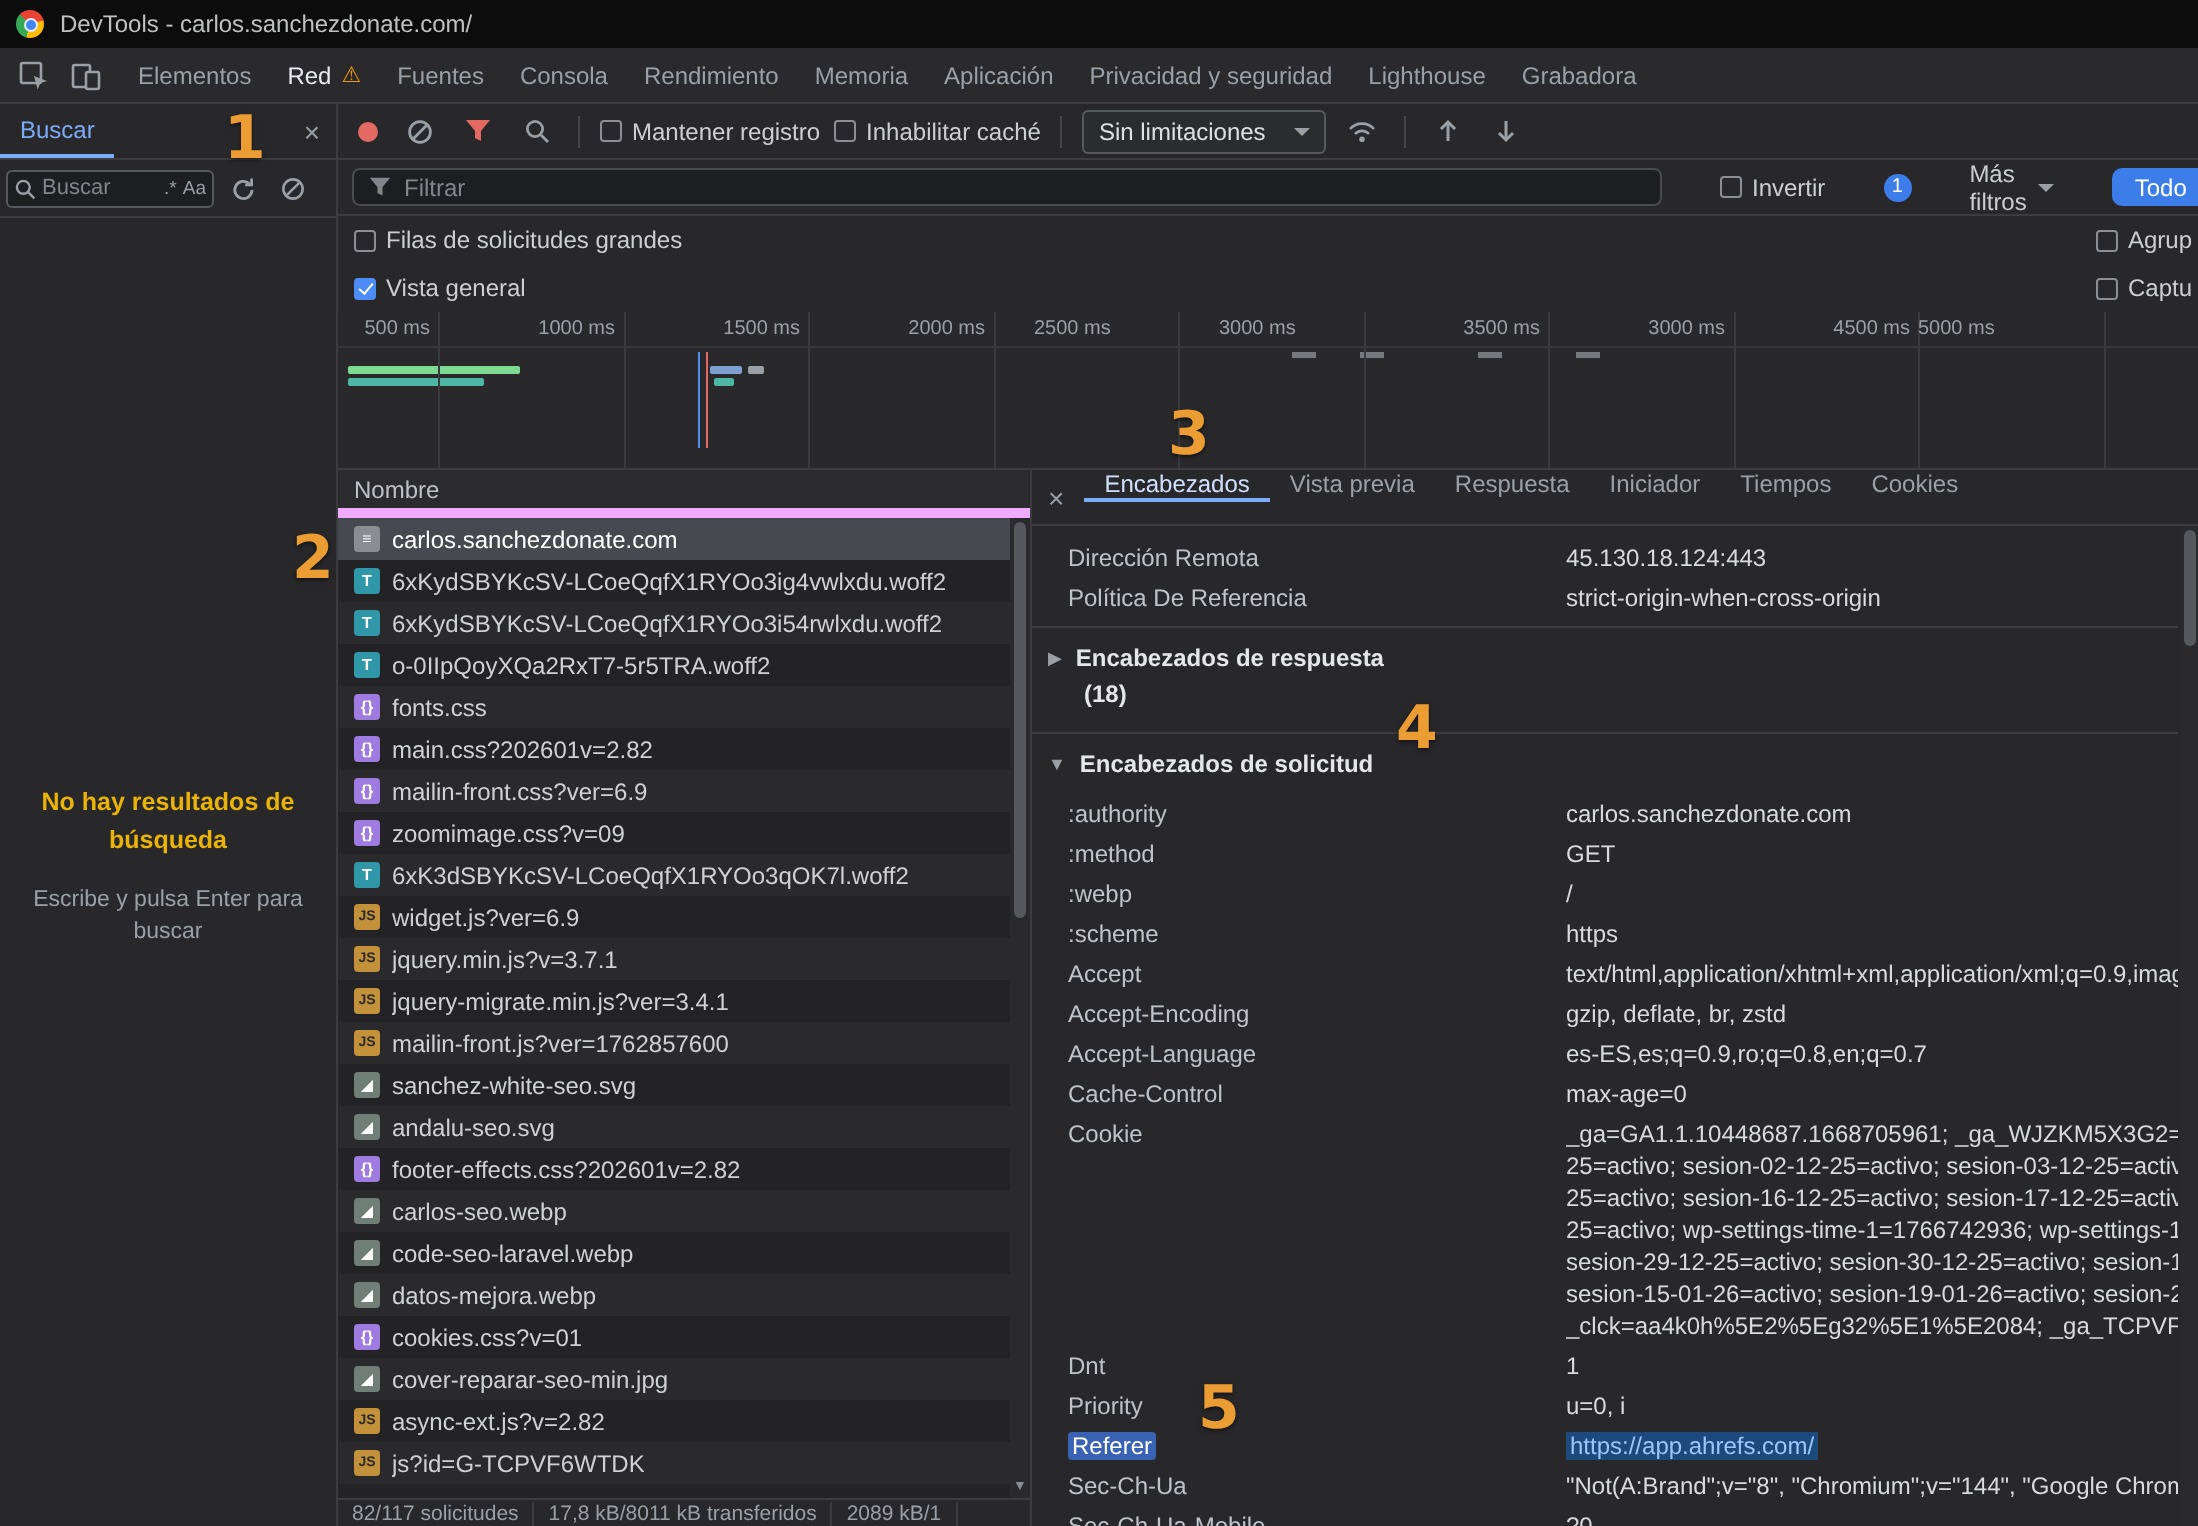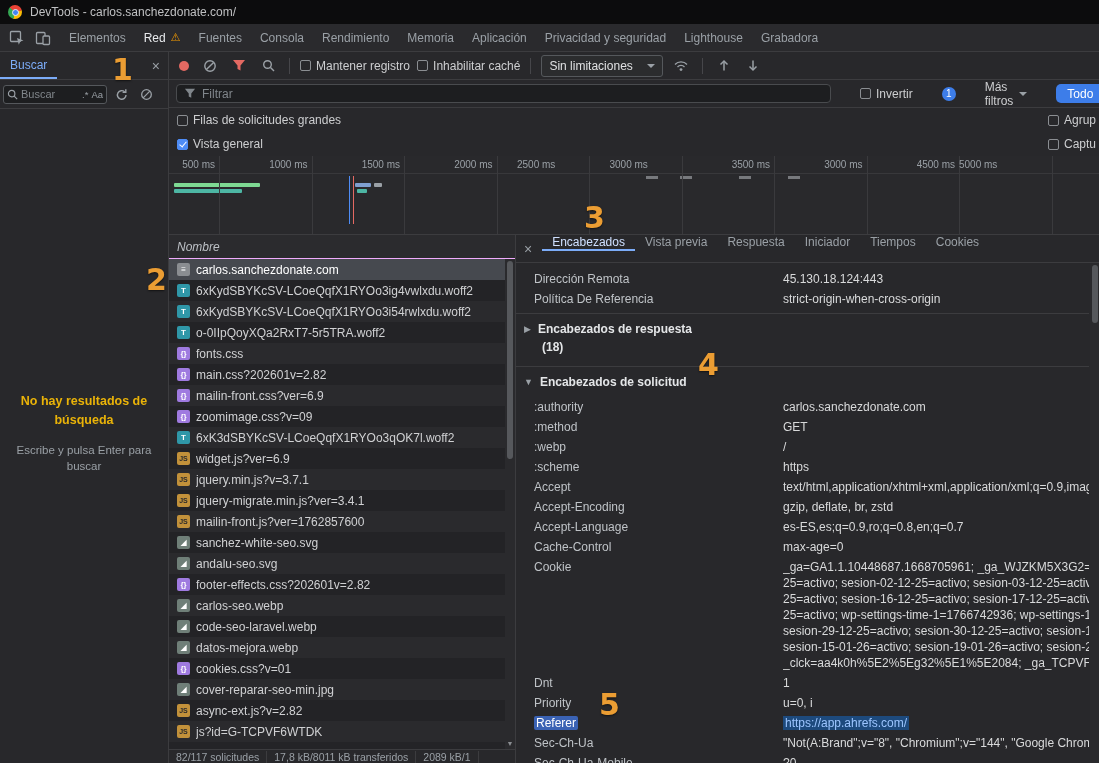--- a/index.html
+++ b/index.html
@@ -64,22 +64,22 @@
   
   #timeline{position:relative;height:78px;border-bottom:1px solid #3c3c3f;background:#29292c;overflow:hidden;}
   .time-label{position:absolute;top:3px;font-size:10px;color:#9aa0a6;}
   .grid-line{position:absolute;top:0;bottom:0;width:1px;background:#3a3a3d;}
   .ruler-line{position:absolute;top:17px;left:0;right:0;height:1px;background:#38383b;}
   .bar{position:absolute;height:4px;border-radius:1px;}
   .vline{position:absolute;top:20px;bottom:10px;width:1px;}
   .dash{position:absolute;top:20px;width:12px;height:2.5px;background:#77797d;}
   
   .table{position:absolute;left:0;width:346px;top:183px;bottom:14px;overflow:hidden;background:#242427;}
-  .table-header{height:24px;background:#2b2b2e;border-bottom:1px solid #f0abfc;display:flex;align-items:center;
-                padding-left:8px;color:#bdc1c6;box-sizing:border-box;font-style:italic;}
+  .table-header{height:24px;background:#2b2b2e;border-bottom:5px solid #f0abfc;display:flex;align-items:center;
+                padding-left:8px;color:#bdc1c6;box-sizing:border-box;}
   .req-row{height:21px;display:flex;align-items:center;gap:6px;padding:0 14px 0 8px;color:#d0d1d3;
            white-space:nowrap;overflow:hidden;box-sizing:border-box;}
   .req-row.odd{background:#2a2a2d;}
   .req-row.even{background:#232326;}
   .req-row.selected{background:#46494f;color:#fff;}
   .ficon{flex:0 0 13px;width:13px;height:13px;border-radius:2px;display:flex;align-items:center;
          justify-content:center;font-size:8px;font-weight:bold;color:#fff;}
   .ficon.doc{background:#8a8d91;}
   .ficon.font{background:#2f97a8;}
   .ficon.css{background:#9f7ae0;}

